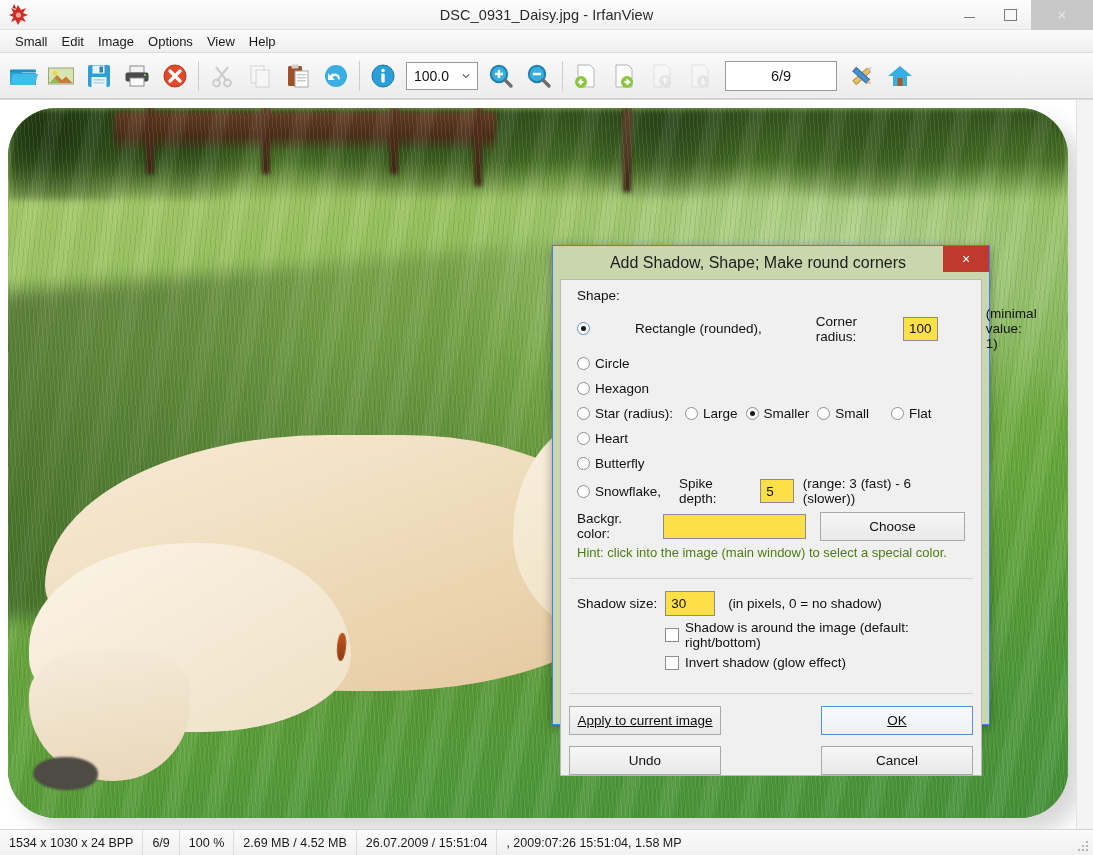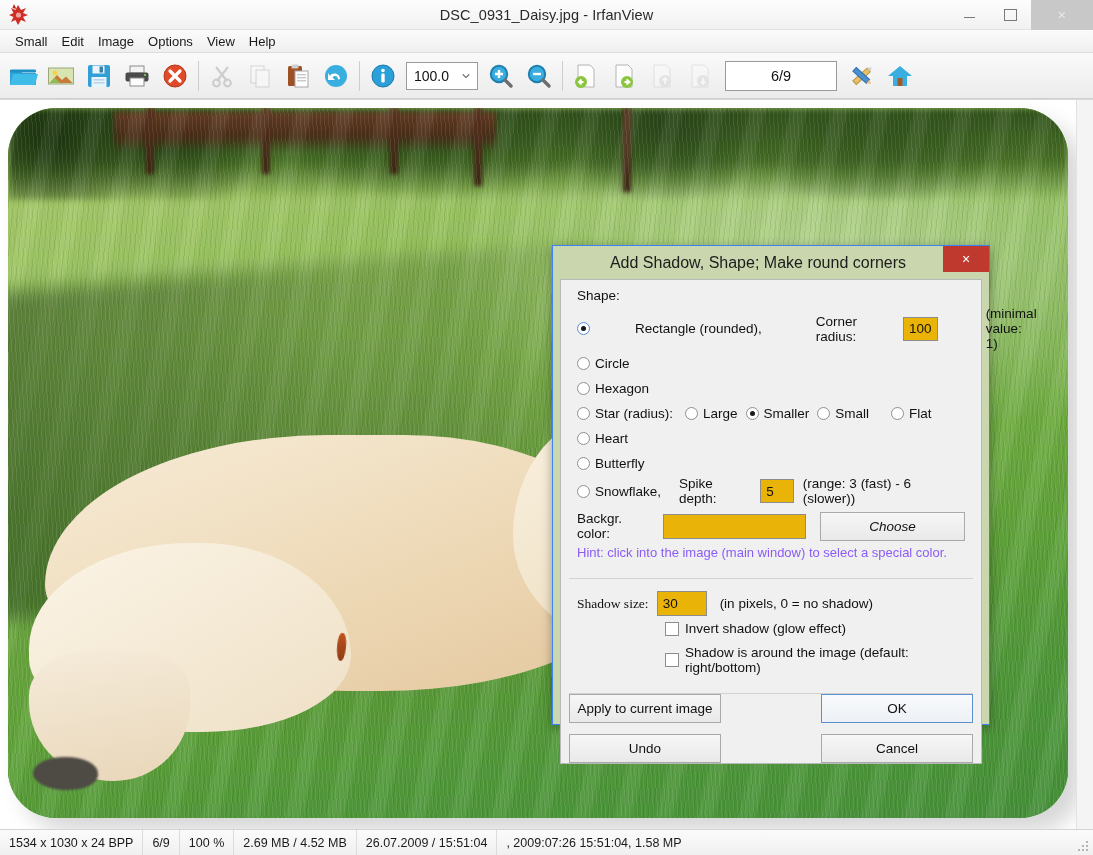--- a/index.html
+++ b/index.html
@@ -390,27 +390,27 @@
     content:""; position:absolute; left:3px; top:3px;
     width: 5px; height: 5px; border-radius: 50%;
     background: #1a1a1a;
   }
   .radio.checked.blue { border-color:#5a8fd0; }
   .radio.checked.blue::after { background:#1a1a1a; }
   .rlabel { font-size: 13.5px; color: #111; margin-right: 14px; white-space: nowrap; }
   .txtin {
     height: 24px;
     border: 1px solid #8c8c8c;
-    background: #eab308;
+    background: #fde047;
     font-size: 13.5px; color: #111;
     display: flex; align-items: center;
     padding: 0 5px;
     font-family: "Liberation Sans", sans-serif;
   }
-  .hint { font-size: 13px; color: #8b5cf6; margin-top: 4px; }
+  .hint { font-size: 13px; color: #4d7c0f; margin-top: 4px; }
   .note { font-size: 13.5px; color: #111; }
   .cb {
     width: 14px; height: 14px;
     border: 1px solid #8c8c8c;
     background: #fff;
     display:inline-block;
     flex: 0 0 14px;
     margin-right: 6px;
   }
   .btn {
@@ -745,49 +745,49 @@
           <span class="radio"></span>
           <span class="rlabel" style="margin-right:18px;">Snowflake,</span>
           <span class="note" style="margin-right:7px;">Spike depth:</span>
           <span class="txtin" style="width:34px;">5</span>
           <span class="note" style="margin-left:9px;">(range: 3 (fast) - 6 (slower))</span>
         </div>
 
         <div class="row" style="margin-top:5px;">
           <span class="note" style="margin-right:8px;">Backgr. color:</span>
           <span class="txtin" style="width:150px;height:25px;"></span>
-          <span class="btn" style="width:152px;margin-left:14px;font-style:italic;">Choose</span>
+          <span class="btn" style="width:152px;margin-left:14px;">Choose</span>
         </div>
 
         <div class="hint">Hint: click into the image (main window) to select a special color.</div>
       </div>
 
       <div class="hr"></div>
 
       <div class="grp noborder">
         <div class="row" style="margin-top:4px;">
-          <span class="note" style="margin-right:8px;font-family:Liberation Serif, serif;">Shadow size:</span>
+          <span class="note" style="margin-right:8px;">Shadow size:</span>
           <span class="txtin" style="width:50px;height:25px;">30</span>
           <span class="note" style="margin-left:13px;">(in pixels, 0 = no shadow)</span>
+        </div>
+
+        <div class="row" style="margin-left:88px;margin-top:4px;">
+          <span class="cb"></span>
+          <span class="note">Shadow is around the image (default: right/bottom)</span>
         </div>
 
         <div class="row" style="margin-left:88px;">
           <span class="cb"></span>
           <span class="note">Invert shadow (glow effect)</span>
         </div>
-
-        <div class="row" style="margin-left:88px;margin-top:4px;">
-          <span class="cb"></span>
-          <span class="note">Shadow is around the image (default: right/bottom)</span>
-        </div>
       </div>
 
       <div class="hr" style="margin-top:10px;"></div>
 
-      <div class="btnrow" style="">
+      <div class="btnrow" style="margin-top:12px;text-decoration:underline;">
         <div class="btn">Apply to current image</div>
         <div class="btn default">OK</div>
       </div>
       <div class="btnrow" style="margin-top:11px;">
         <div class="btn">Undo</div>
         <div class="btn">Cancel</div>
       </div>
 
     </div>
   </div>

